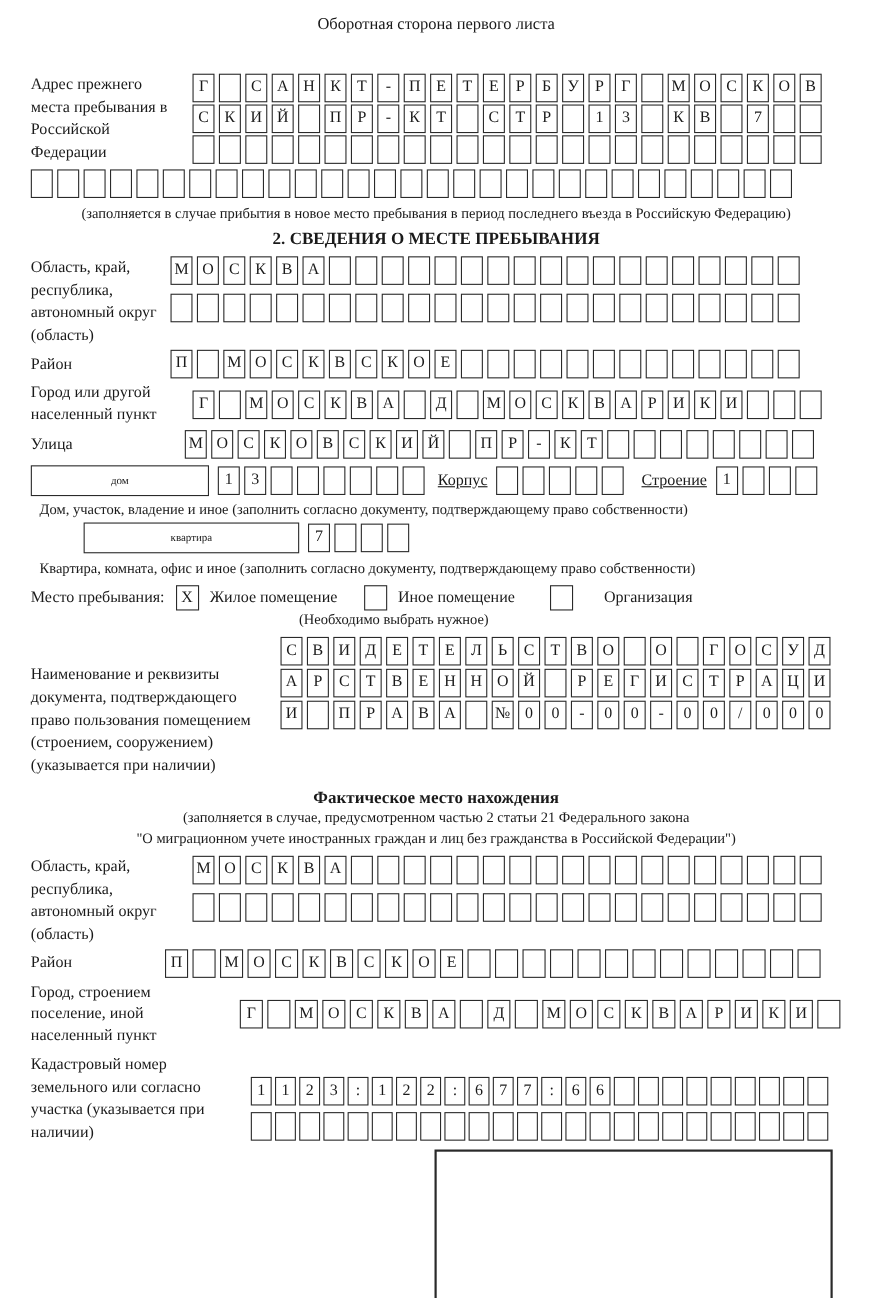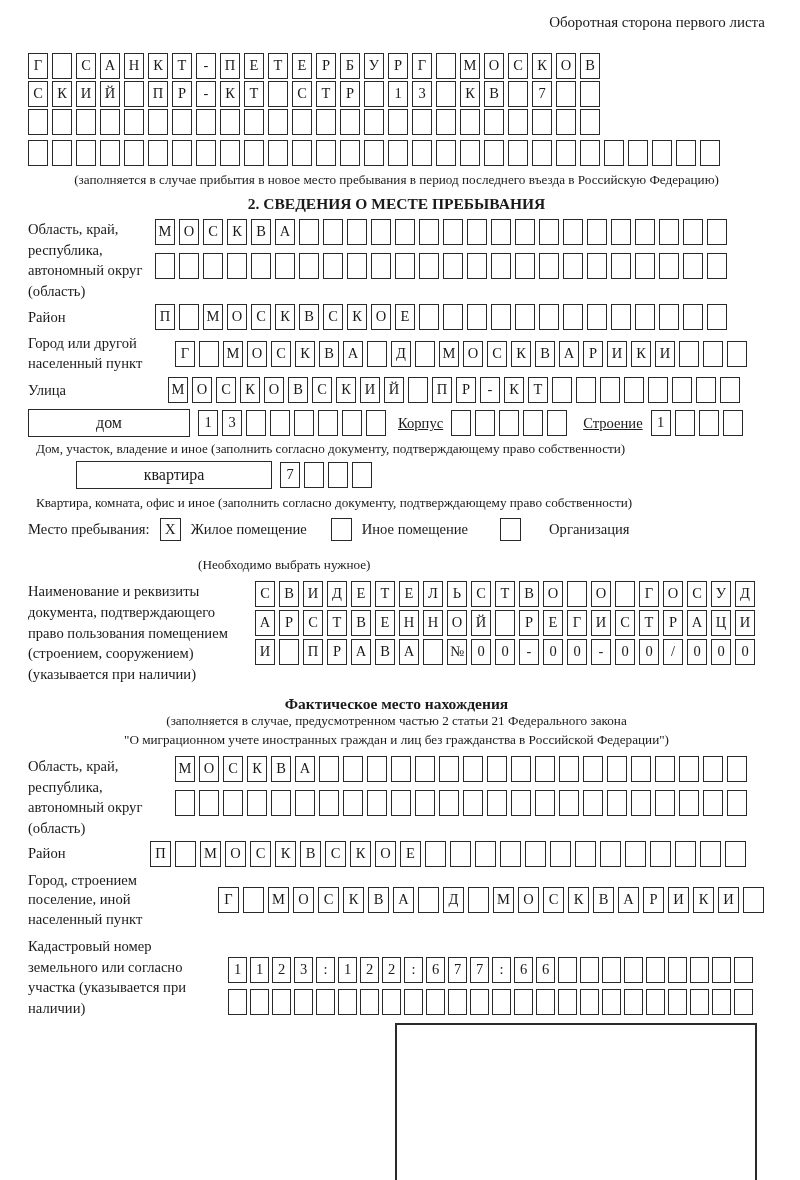--- a/index.html
+++ b/index.html
@@ -5,32 +5,32 @@
   * { box-sizing: border-box; margin: 0; padding: 0; }
   html, body { background: #ffffff; }
   body {
     width: 800px; height: 1180px;
     font-family: "Liberation Serif", "DejaVu Serif", serif;
     color: #1a1a1a;
     overflow: hidden;
   }
   .page { width: 800px; height: 1180px; padding: 14px 35px 0 28px; }
 
-  .header-note { text-align: right; font-size: 15px; margin-bottom: 22px; }
+  .header-note { text-align: center; font-size: 15px; margin-bottom: 36px; }
 
   .frow { display: flex; align-items: flex-start; }
   .frow.vcenter { align-items: center; }
 
   .lbl { font-size: 14.6px; line-height: 1.42; flex-shrink: 0; }
   .lbl-prev     { width: 135px; margin-right: 12px; }
   .lbl-region2  { width: 115px; margin-right: 12px; }
   .lbl-district2{ width: 115px; margin-right: 12px; }
   .lbl-city2    { width: 135px; margin-right: 12px; line-height: 1.35; }
   .lbl-street2  { width: 115px; margin-right: 12px; }
-  .lbl-doc      { width: 215px; margin-right: 12px; }
+  .lbl-doc      { width: 215px; margin-right: 12px; margin-top: 24px; }
   .lbl-regionF  { width: 135px; margin-right: 12px; }
   .lbl-districtF{ width: 110px; margin-right: 12px; }
   .lbl-cityF    { width: 180px; margin-right: 10px; line-height: 1.35; }
   .lbl-cad      { width: 188px; margin-right: 12px; }
 
   .cells { display: flex; gap: 4px; }
   .cell {
     width: 20px; height: 26px; flex-shrink: 0;
     border: 1.6px solid #2a2a2a;
     text-align: center; font-size: 14.5px; line-height: 23px;
@@ -43,21 +43,21 @@
   .stack.loose > .cells { margin-bottom: 8px; }
 
   .note { font-size: 13.2px; }
   .note.center { text-align: center; }
 
   .section-title { text-align: center; font-weight: bold; font-size: 15.5px; }
 
   .widebox {
     height: 28px; border: 1.6px solid #2a2a2a;
     display: flex; align-items: center; justify-content: center;
-    font-size: 16px; flex-shrink: 0; background: #fff;
+    font-size: 10px; flex-shrink: 0; background: #fff;
   }
   .box-dom { width: 162px; }
   .box-kv  { width: 196px; }
 
   .inline-lbl { font-size: 14.6px; line-height: 28px; flex-shrink: 0; text-decoration: underline; }
 
   .checkbox {
     width: 21px; height: 23px; border: 1.6px solid #2a2a2a;
     text-align: center; font-size: 14.5px; line-height: 20px;
     background: #fff; flex-shrink: 0;
@@ -69,20 +69,21 @@
   .stamp-box { width: 362px; height: 175px; border: 2px solid #2a2a2a; background: #fff; }
 </style>
 </head>
 <body>
 
 <div class="page">
 
   <div class="header-note">Оборотная сторона первого листа</div>
 
   <div class="frow">
+    <div class="lbl lbl-prev">Адрес прежнего места пребывания в Российской Федерации</div>
     <div class="stack">
       <div class="cells">
           <span class="cell">Г</span>
           <span class="cell"></span>
           <span class="cell">С</span>
           <span class="cell">А</span>
           <span class="cell">Н</span>
           <span class="cell">К</span>
           <span class="cell">Т</span>
           <span class="cell">-</span>
@@ -383,21 +384,21 @@
 
   <div class="stay-row" style="margin-top:7px;">
     <span>Место пребывания:</span>
     <span class="checkbox">X</span>
     <span>Жилое помещение</span>
     <span class="checkbox" style="margin-left:14px;"></span>
     <span>Иное помещение</span>
     <span class="checkbox" style="margin-left:22px;"></span>
     <span style="margin-left:18px;">Организация</span>
   </div>
-  <div class="note" style="margin-top:16px; margin-left:170px; width:320px; ">(Необходимо выбрать нужное)</div>
+  <div class="note" style="margin-top:0; margin-left:170px; width:320px; text-align:center;">(Необходимо выбрать нужное)</div>
 
   <div class="frow" style="margin-top:8px;">
     <div class="lbl lbl-doc">Наименование и реквизиты документа, подтверждающего право пользования помещением (строением, сооружением) (указывается при наличии)</div>
     <div class="stack">
       <div class="cells" style="margin-bottom:3px;">
           <span class="cell">С</span>
           <span class="cell">В</span>
           <span class="cell">И</span>
           <span class="cell">Д</span>
           <span class="cell">Е</span>

